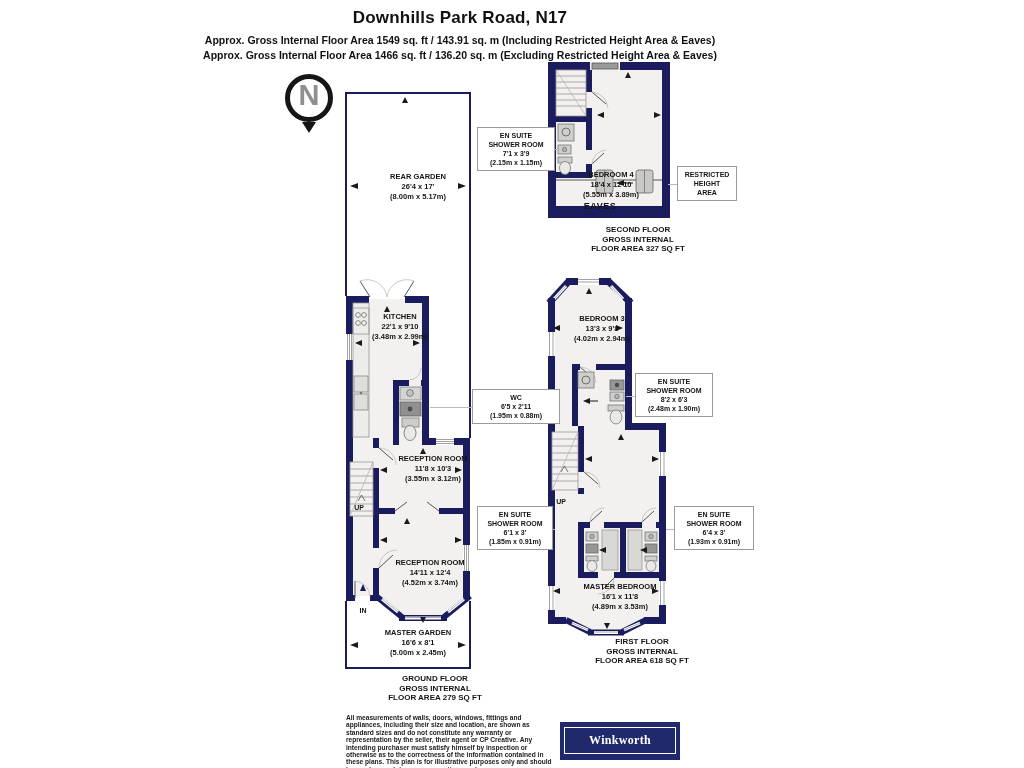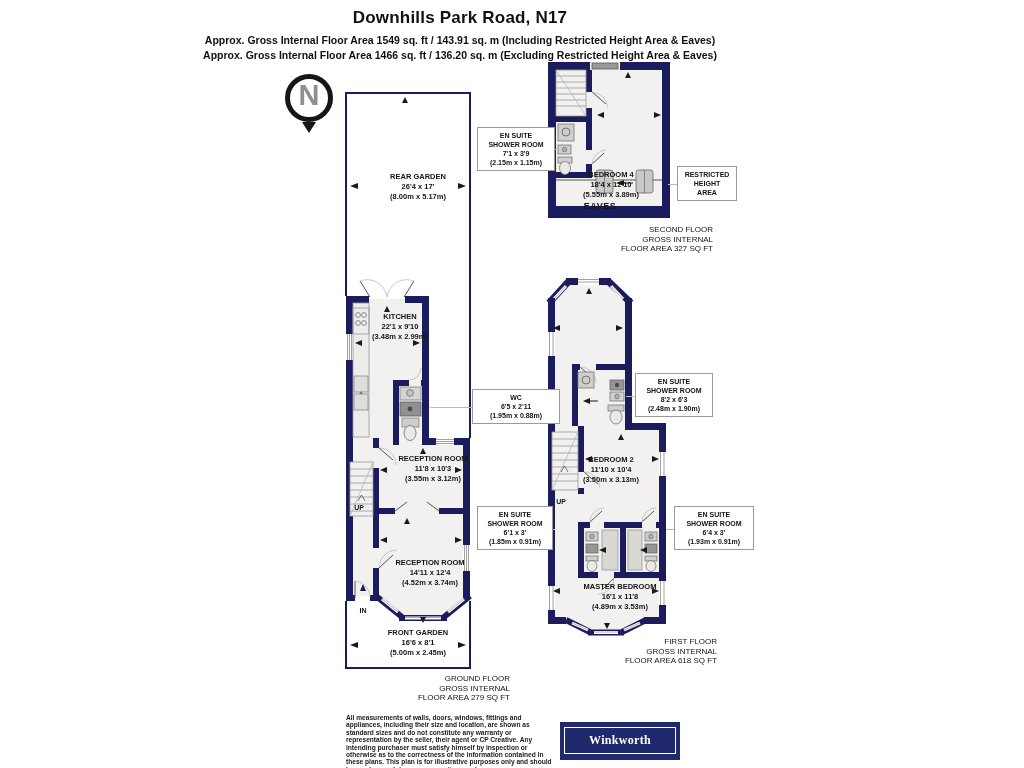--- a/index.html
+++ b/index.html
@@ -10,21 +10,21 @@
   #header{top:8px;left:40px;width:840px;text-align:center;}
   #title{font-size:17px;font-weight:bold;letter-spacing:0.2px;margin-bottom:5px;}
   .subtitle{font-size:10.5px;font-weight:bold;line-height:15px;}
   
   .room-label{position:absolute;text-align:center;font-weight:bold;font-size:7.5px;line-height:10px;color:#141414;}
   .room-label span{display:block;margin-left:20px;}
   
   .mini-label{position:absolute;font-weight:bold;font-size:7px;color:#141414;text-align:center;}
   .eaves-label{position:absolute;font-weight:bold;font-size:9px;color:#141414;text-align:center;letter-spacing:0.5px;}
   
-  .floor-label{position:absolute;font-weight:normal;font-size:8px;line-height:9.5px;color:#141414;text-align:right;}
+  .floor-label{position:absolute;font-weight:bold;font-size:8px;line-height:9.5px;color:#141414;text-align:center;}
   .floor-label span{display:block;}
   
   .callout{position:absolute;background:#fff;border:1px solid #9a9a9a;text-align:center;
            font-weight:bold;font-size:7px;line-height:9px;padding:3px 2px;color:#141414;}
   .callout span{display:block;}
   .leader{position:absolute;border-top:1px solid #b8b8c8;height:0;}
   .plan-svg{position:absolute;}
   
   #disclaimer{left:346px;top:714px;width:213px;font-size:6.6px;line-height:7.4px;font-weight:bold;color:#1a1a1a;text-align:left;}
   #brand{left:560px;top:722px;width:120px;height:38px;}
@@ -390,33 +390,33 @@
     <span>RECEPTION ROOM</span>
     <span>11'8 x 10'3</span>
     <span>(3.55m x 3.12m)</span>
   </div>
   <div class="room-label" style="left:359px;top:558px;width:122px">
     <span>RECEPTION ROOM</span>
     <span>14'11 x 12'4</span>
     <span>(4.52m x 3.74m)</span>
   </div>
   <div class="room-label" style="left:348px;top:628px;width:120px">
-    <span>FRONT GARDEN</span>
+    <span>MASTER GARDEN</span>
     <span>16'6 x 8'1</span>
     <span>(5.00m x 2.45m)</span>
   </div>
   <div class="room-label" style="left:542px;top:170px;width:118px">
     <span>BEDROOM 4</span>
     <span>18'4 x 12'10</span>
     <span>(5.55m x 3.89m)</span>
   </div>
-  <div class="room-label" style="left:542px;top:455px;width:118px">
-    <span>BEDROOM 2</span>
-    <span>11'10 x 10'4</span>
-    <span>(3.50m x 3.13m)</span>
+  <div class="room-label" style="left:533px;top:314px;width:118px">
+    <span>BEDROOM 3</span>
+    <span>13'3 x 9'8</span>
+    <span>(4.02m x 2.94m)</span>
   </div>
   <div class="room-label" style="left:550px;top:582px;width:120px">
     <span>MASTER BEDROOM</span>
     <span>16'1 x 11'8</span>
     <span>(4.89m x 3.53m)</span>
   </div>
 
   <div class="mini-label" style="left:350px;top:504px;width:18px">UP</div>
   <div class="mini-label" style="left:355px;top:607px;width:16px">IN</div>
   <div class="mini-label" style="left:552px;top:498px;width:18px">UP</div>

